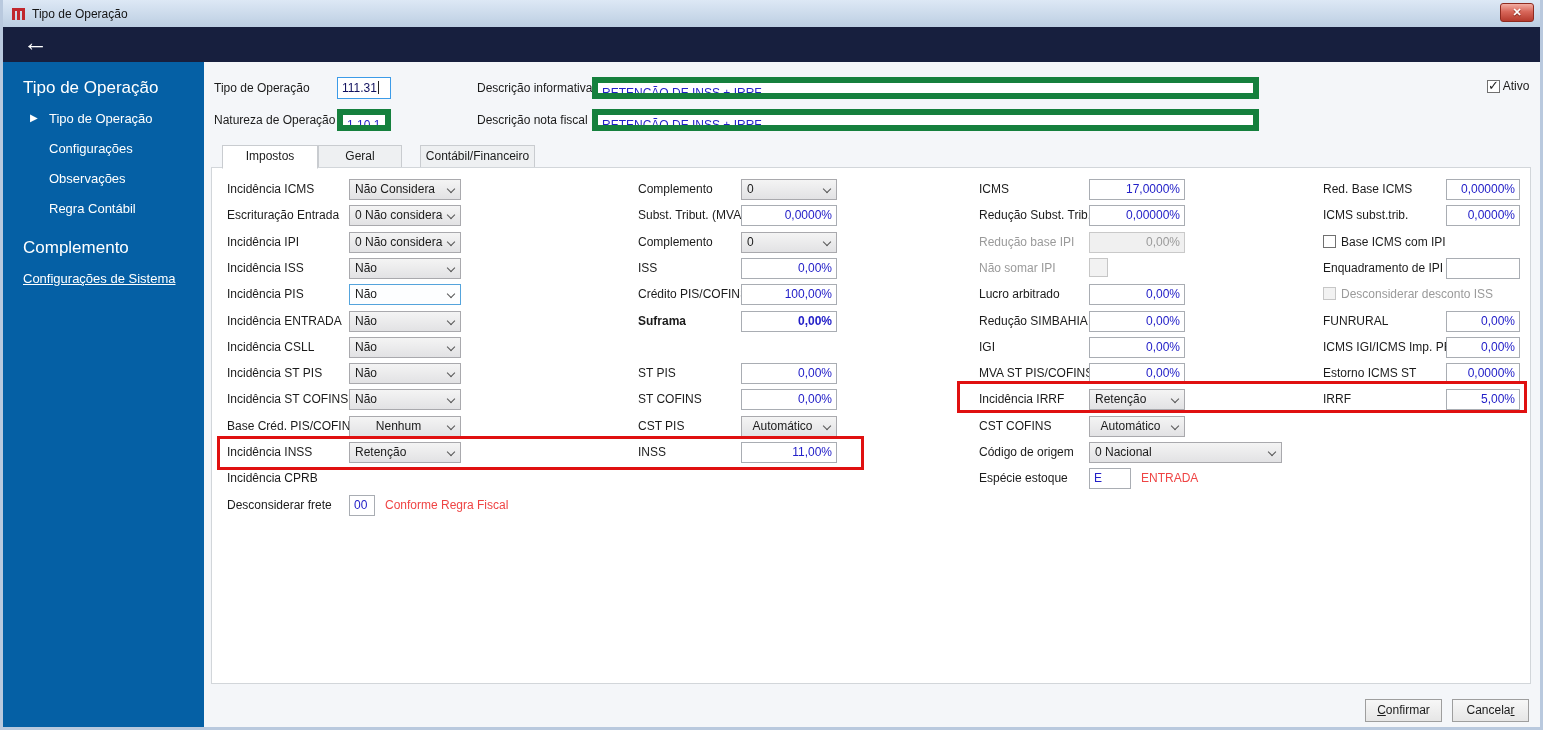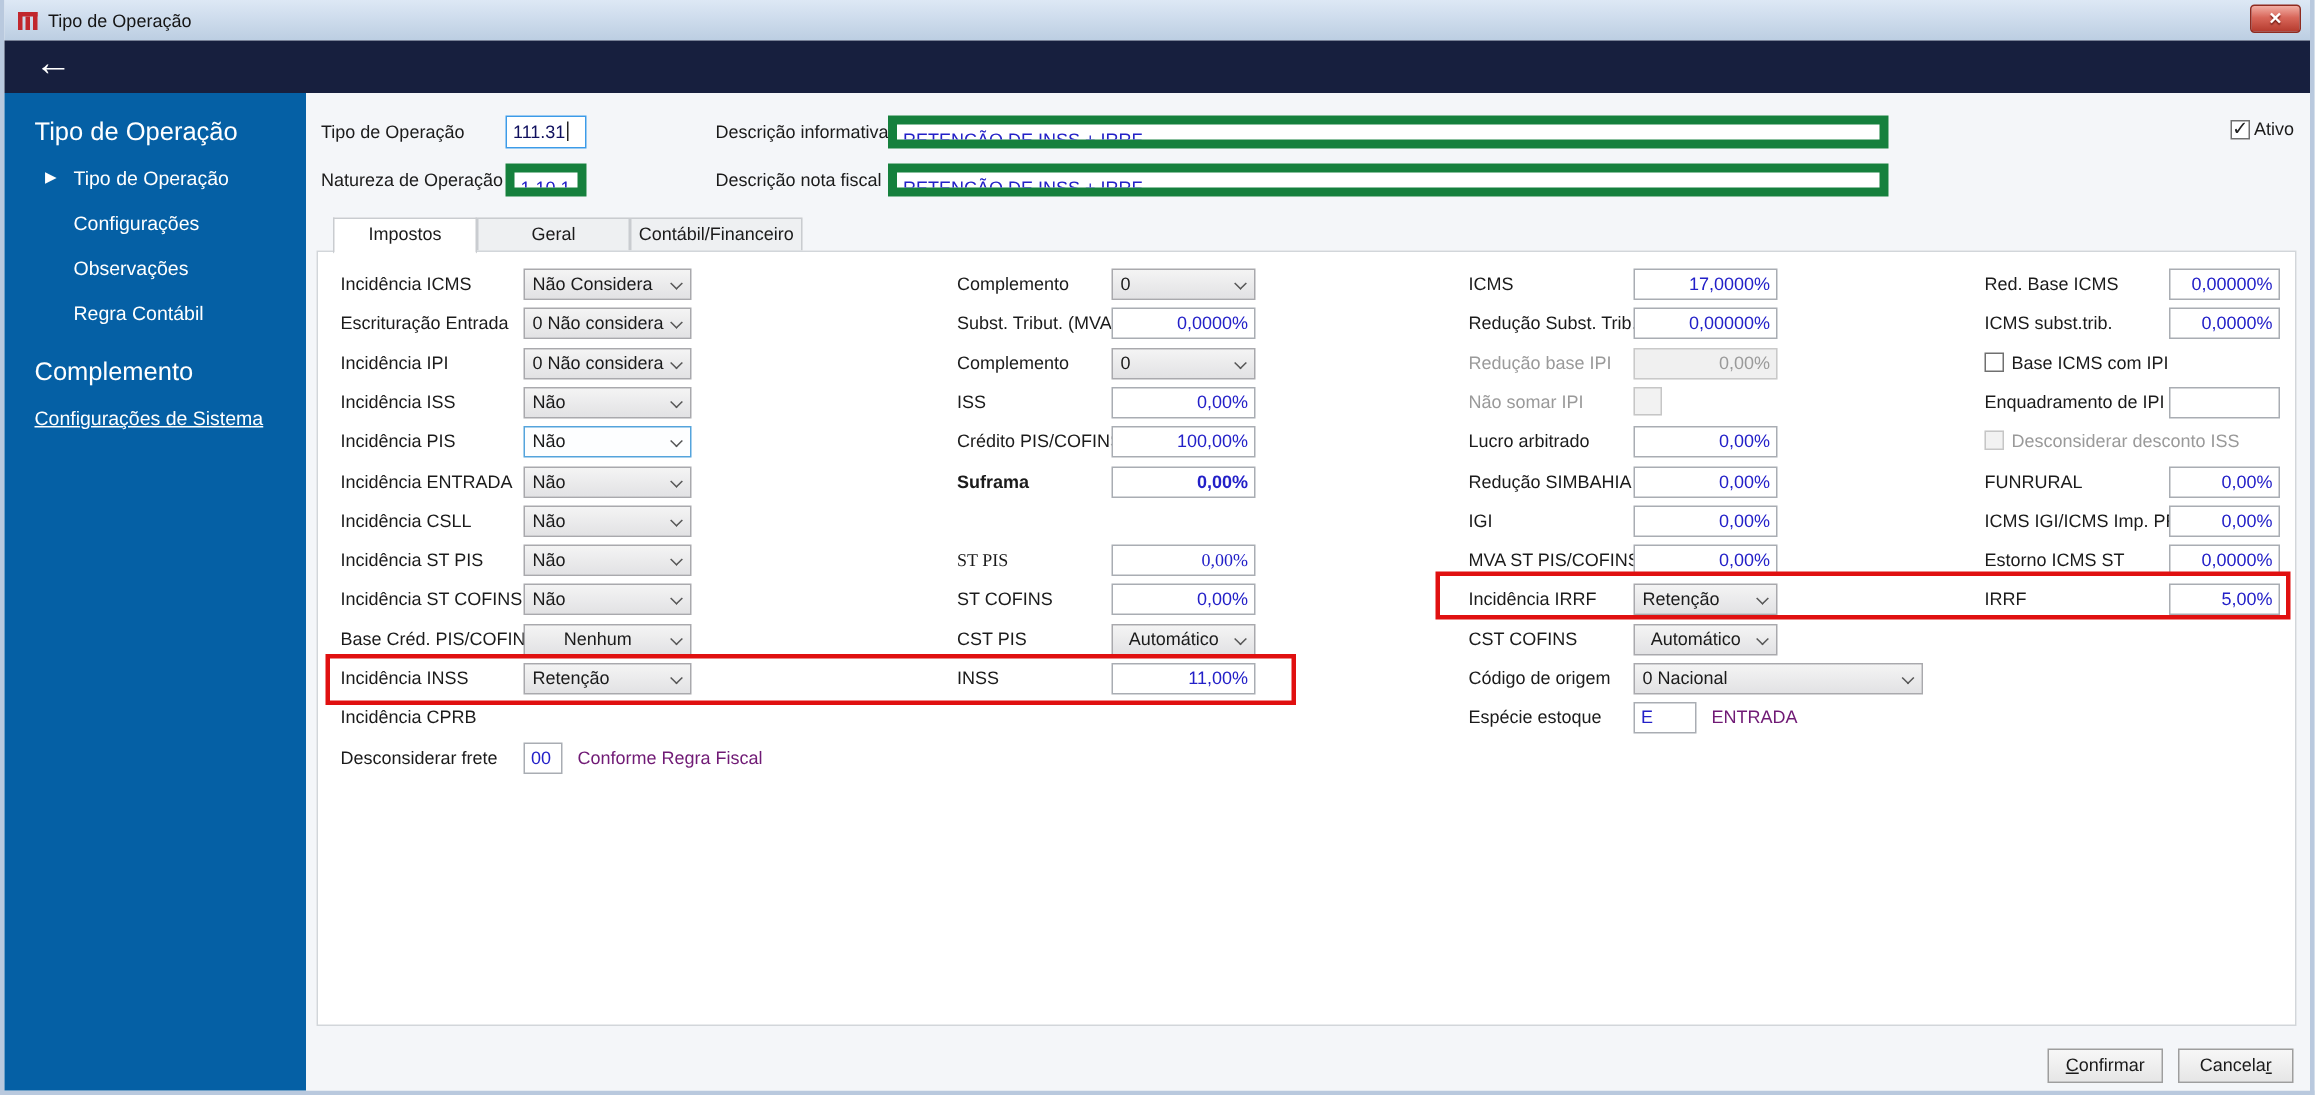--- a/index.html
+++ b/index.html
@@ -49,21 +49,21 @@
   .frow { position:absolute; left:0; width:100%; height:24px; }
   .frow .lab { position:absolute; top:0; line-height:21px; white-space:nowrap; }
   .frow .lab.dis { color:#9a9a9a; }
   .sel { position:absolute; top:0; height:21px; background:linear-gradient(#f4f4f4,#e2e2e4); border:1px solid #a9a9ad; line-height:19px; padding:0 18px 0 5px; white-space:nowrap; overflow:hidden; }
   .sel.focused { background:#fdfeff; border-color:#55a4dc; }
   .sel.center { text-align:center; }
   .sel .chev { position:absolute; right:6px; top:6px; width:6px; height:6px; border-right:1.6px solid #555; border-bottom:1.6px solid #555; transform:rotate(45deg); }
   .fld { position:absolute; top:0; height:21px; background:#fff; border:1px solid #a9adb3; line-height:19px; text-align:right; padding:0 4px; color:#2320c8; white-space:nowrap; }
   .fld.dis { background:#f0f0f0; color:#9a9a9a; border-color:#c9c9c9; }
   .fld.left { text-align:left; }
-  .extra { position:absolute; top:0; line-height:21px; color:#701a75; white-space:nowrap; }
+  .extra { position:absolute; top:0; line-height:21px; color:#ef4444; white-space:nowrap; }
   .bigcb { position:absolute; top:0; width:19px; height:19px; background:#f2f2f2; border:1px solid #c6c6c6; }
 
   .hl { position:absolute; border:3px solid #e01010; z-index:9; pointer-events:none; }
 
   .btn { position:absolute; width:77px; height:23px; background:linear-gradient(#f7f7f7,#e6e6e6); border:1px solid #9e9e9e; text-align:center; line-height:21px; font-size:12px; }
   .accel { text-decoration:underline; }
 </style>
 </head>
 <body>
 
@@ -107,21 +107,21 @@
       <span class="cb checked"></span>
       <span>Ativo</span>
     </div>
 
     <div class="lbl" style="left:10px;top:47px;">Natureza de Operação</div>
     <div class="fldbox blue" style="left:133px;top:47px;width:54px;">1.10.1</div>
     <div class="lbl" style="left:273px;top:47px;">Descrição nota fiscal</div>
     <div class="fldbox blue" style="left:388px;top:47px;width:667px;">RETENÇÃO DE INSS + IRRF</div>
 
     <div class="tab active" style="left:18px;width:96px;">Impostos</div>
-    <div class="tab" style="left:114px;width:102px;">Geral</div>
+    <div class="tab" style="left:114px;width:84px;">Geral</div>
     <div class="tab" style="left:216px;width:115px;">Contábil/Financeiro</div>
 
     <div class="panel">
       <div>
           <div class="frow" style="top: 11px;">
             <div class="lab" style="left: 15px;">Incidência ICMS</div>
             <div class="sel" style="left: 137px; width: 112px;"><span>Não Considera</span><span class="chev"></span></div>
           </div>
           <div class="frow" style="top: 37px;">
             <div class="lab" style="left: 15px;">Escrituração Entrada</div>
@@ -190,21 +190,21 @@
             <div class="fld" style="left: 529px; width: 96px;">0,00%</div>
           </div>
           <div class="frow" style="top: 116px;">
             <div class="lab" style="left: 426px;">Crédito PIS/COFINS</div>
             <div class="fld" style="left: 529px; width: 96px;">100,00%</div>
           </div>
           <div class="frow" style="top: 143px; font-weight: bold;">
             <div class="lab" style="left: 426px;">Suframa</div>
             <div class="fld" style="left: 529px; width: 96px;">0,00%</div>
           </div>
-          <div class="frow" style="top: 195px; font-family: Liberation Serif, serif;">
+          <div class="frow" style="top: 195px;">
             <div class="lab" style="left: 426px;">ST PIS</div>
             <div class="fld" style="left: 529px; width: 96px;">0,00%</div>
           </div>
           <div class="frow" style="top: 221px;">
             <div class="lab" style="left: 426px;">ST COFINS</div>
             <div class="fld" style="left: 529px; width: 96px;">0,00%</div>
           </div>
           <div class="frow" style="top: 248px;">
             <div class="lab" style="left: 426px;">CST PIS</div>
             <div class="sel center" style="left: 529px; width: 96px;"><span>Automático</span><span class="chev"></span></div>

